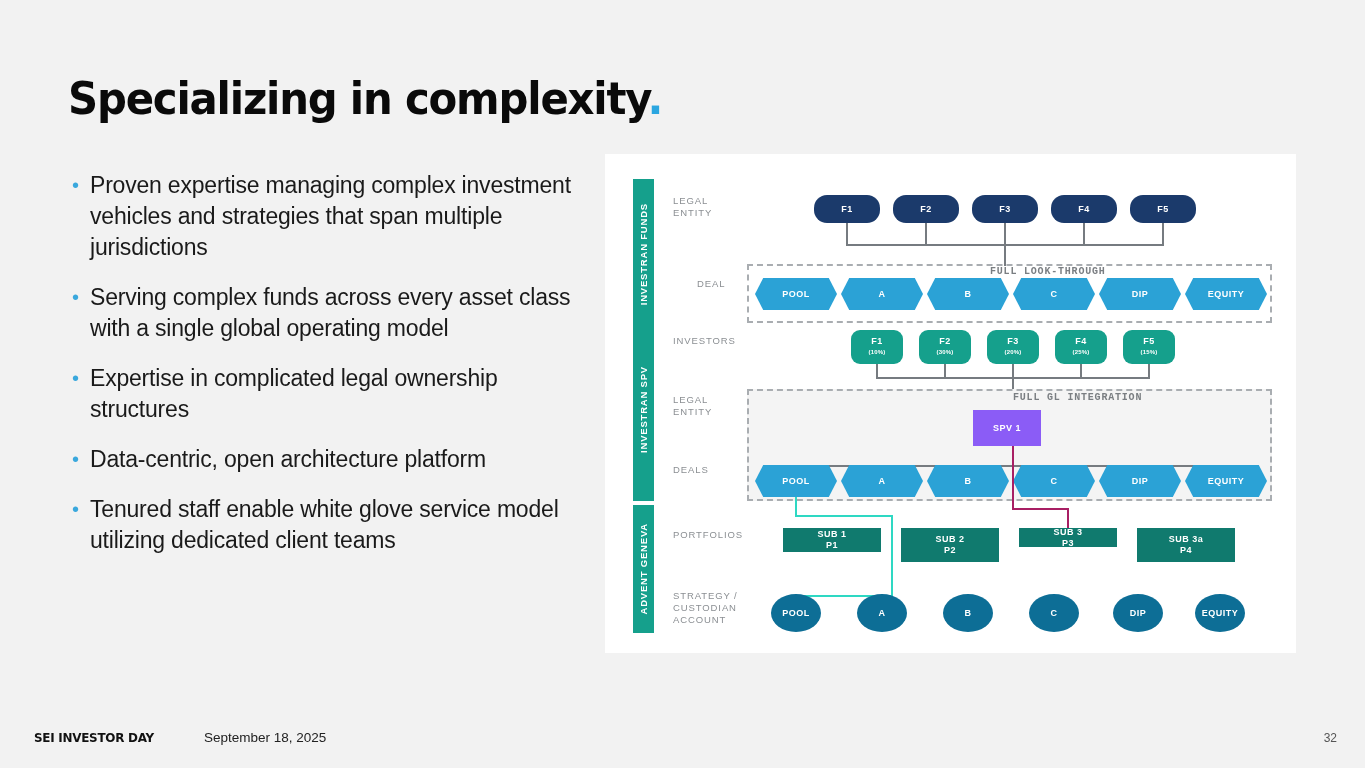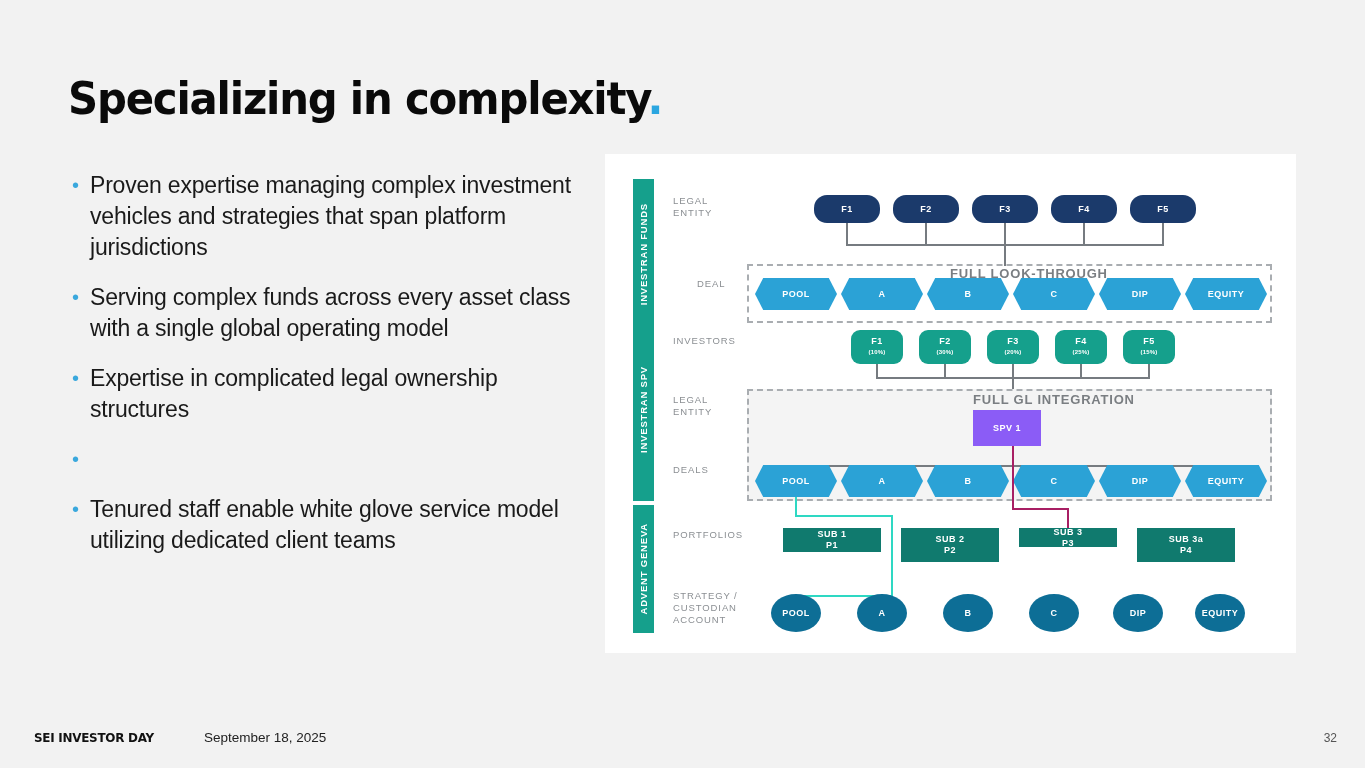--- a/index.html
+++ b/index.html
@@ -129,27 +129,28 @@
   
   .dash-box {
     position: absolute;
     border: 2px dashed #a9adb1;
   }
   .dash-box.filled { background: #f4f4f4; }
 
   .region-label {
     position: absolute;
     color: #7a7e82;
-    font-size: 13px;
+    font-size: 10px;
     font-weight: bold;
     letter-spacing: 0.8px;
     background: #ffffff;
     padding: 0 5px;
-    font-family: Liberation Sans, sans-serif;
+    font-family: Liberation Mono, monospace;
     white-space: nowrap;
+    margin-left: 40px;
   }
   .region-label.on-grey { background: transparent; }
 
   
   .ln { position: absolute; background: #767b80; }
   .ln-cyan { position: absolute; background: #2ed8c3; }
   .ln-mag  { position: absolute; background: #a81f64; }
 
   
   .footer-brand {
@@ -185,32 +186,33 @@
 </head>
 <body>
 
 <div class="slide-title">
   <span>Specializing in complexity</span><span class="title-dot">.</span>
 </div>
 
 <div class="bullets">
   <div class="bullet-row">
     <div class="bullet-dot">•</div>
-    <div class="bullet-text">Proven expertise managing complex investment vehicles and strategies that span platform jurisdictions</div>
+    <div class="bullet-text">Proven expertise managing complex investment vehicles and strategies that span multiple jurisdictions</div>
   </div>
   <div class="bullet-row">
     <div class="bullet-dot">•</div>
     <div class="bullet-text">Serving complex funds across every asset class with a single global operating model</div>
   </div>
   <div class="bullet-row">
     <div class="bullet-dot">•</div>
     <div class="bullet-text">Expertise in complicated legal ownership structures</div>
   </div>
   <div class="bullet-row">
     <div class="bullet-dot">•</div>
+    <div class="bullet-text">Data-centric, open architecture platform</div>
   </div>
   <div class="bullet-row">
     <div class="bullet-dot">•</div>
     <div class="bullet-text">Tenured staff enable white glove service model utilizing dedicated client teams</div>
   </div>
 </div>
 
 <div class="diagram">
  <div class="diag-inner">
 

